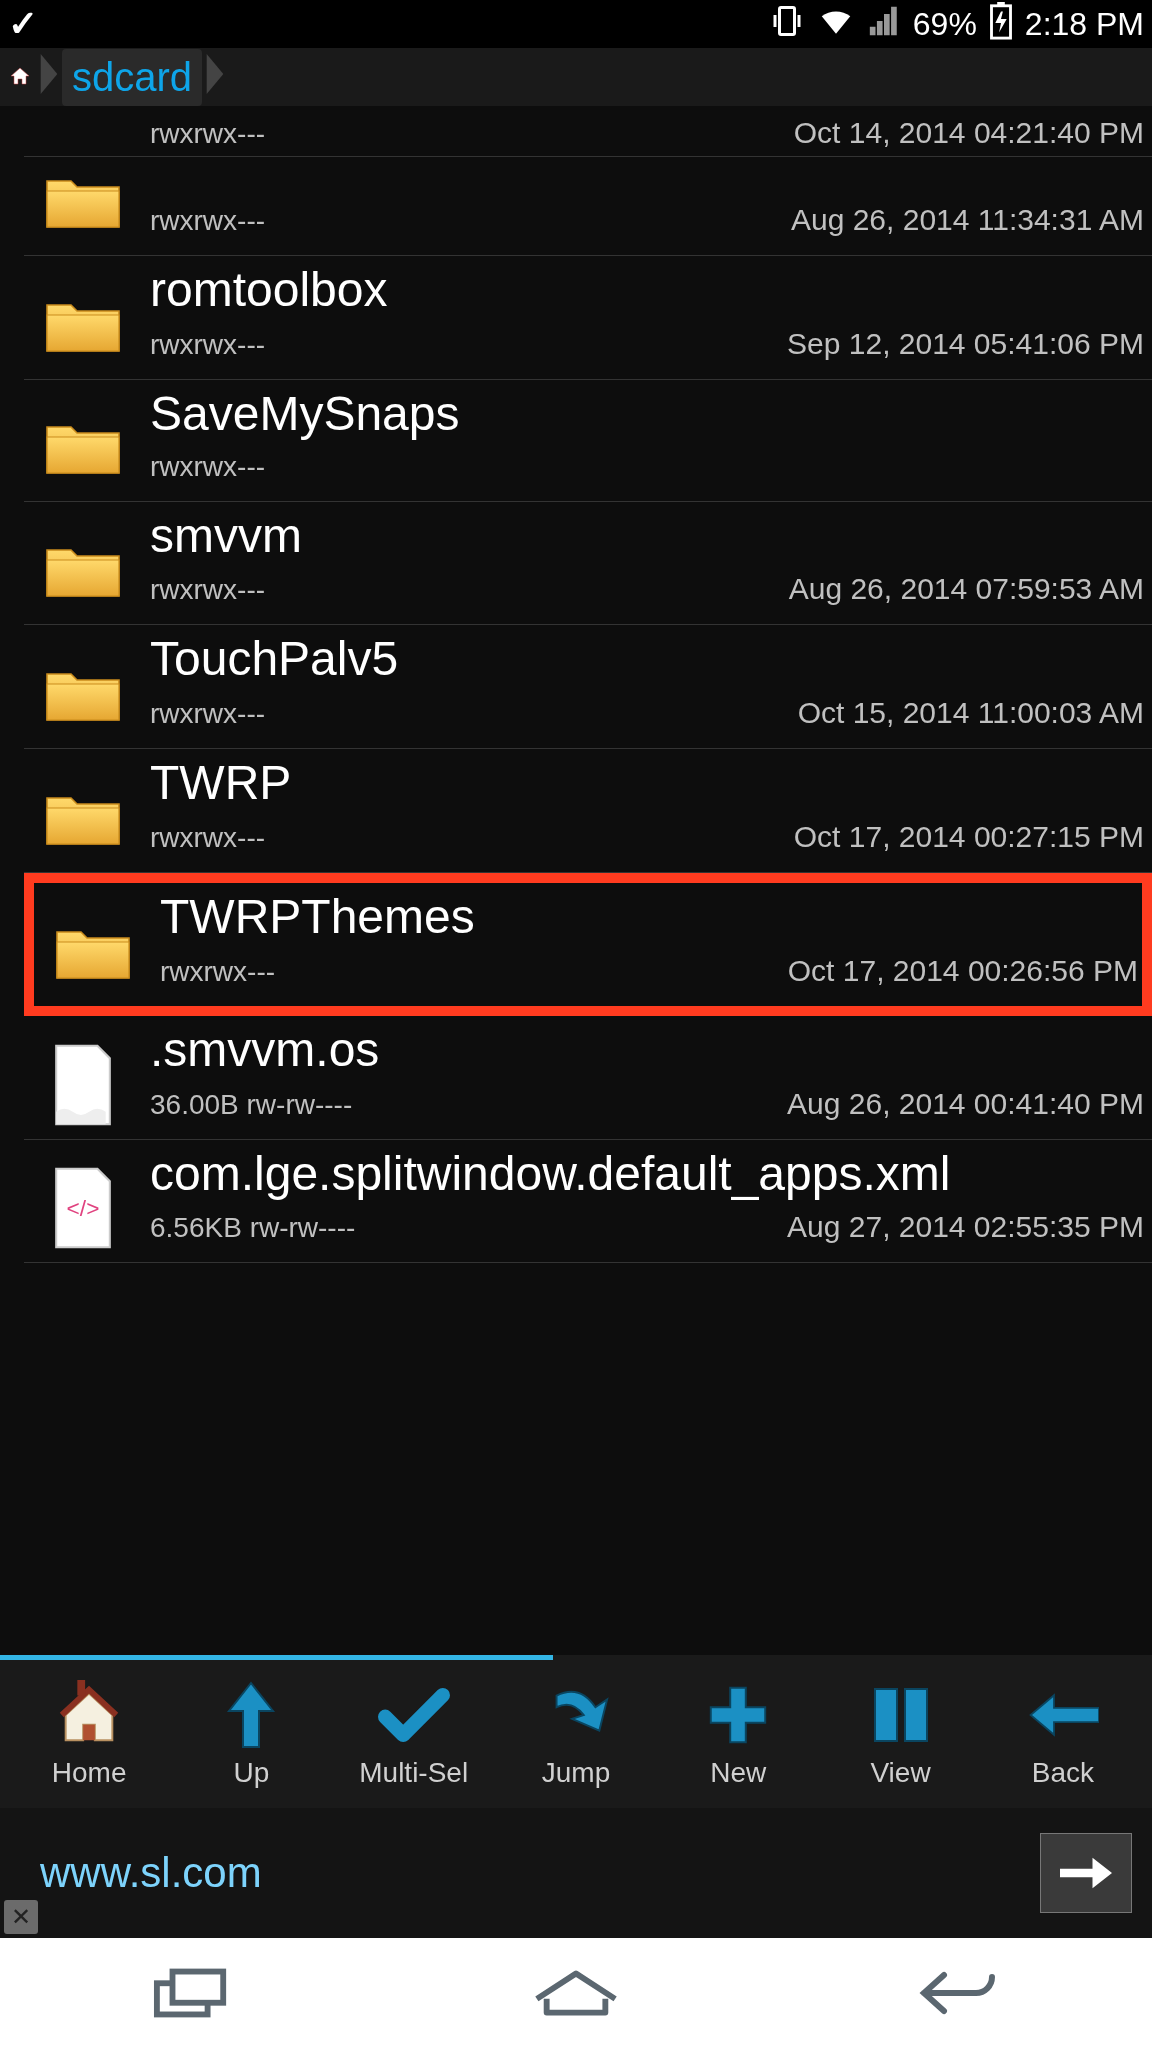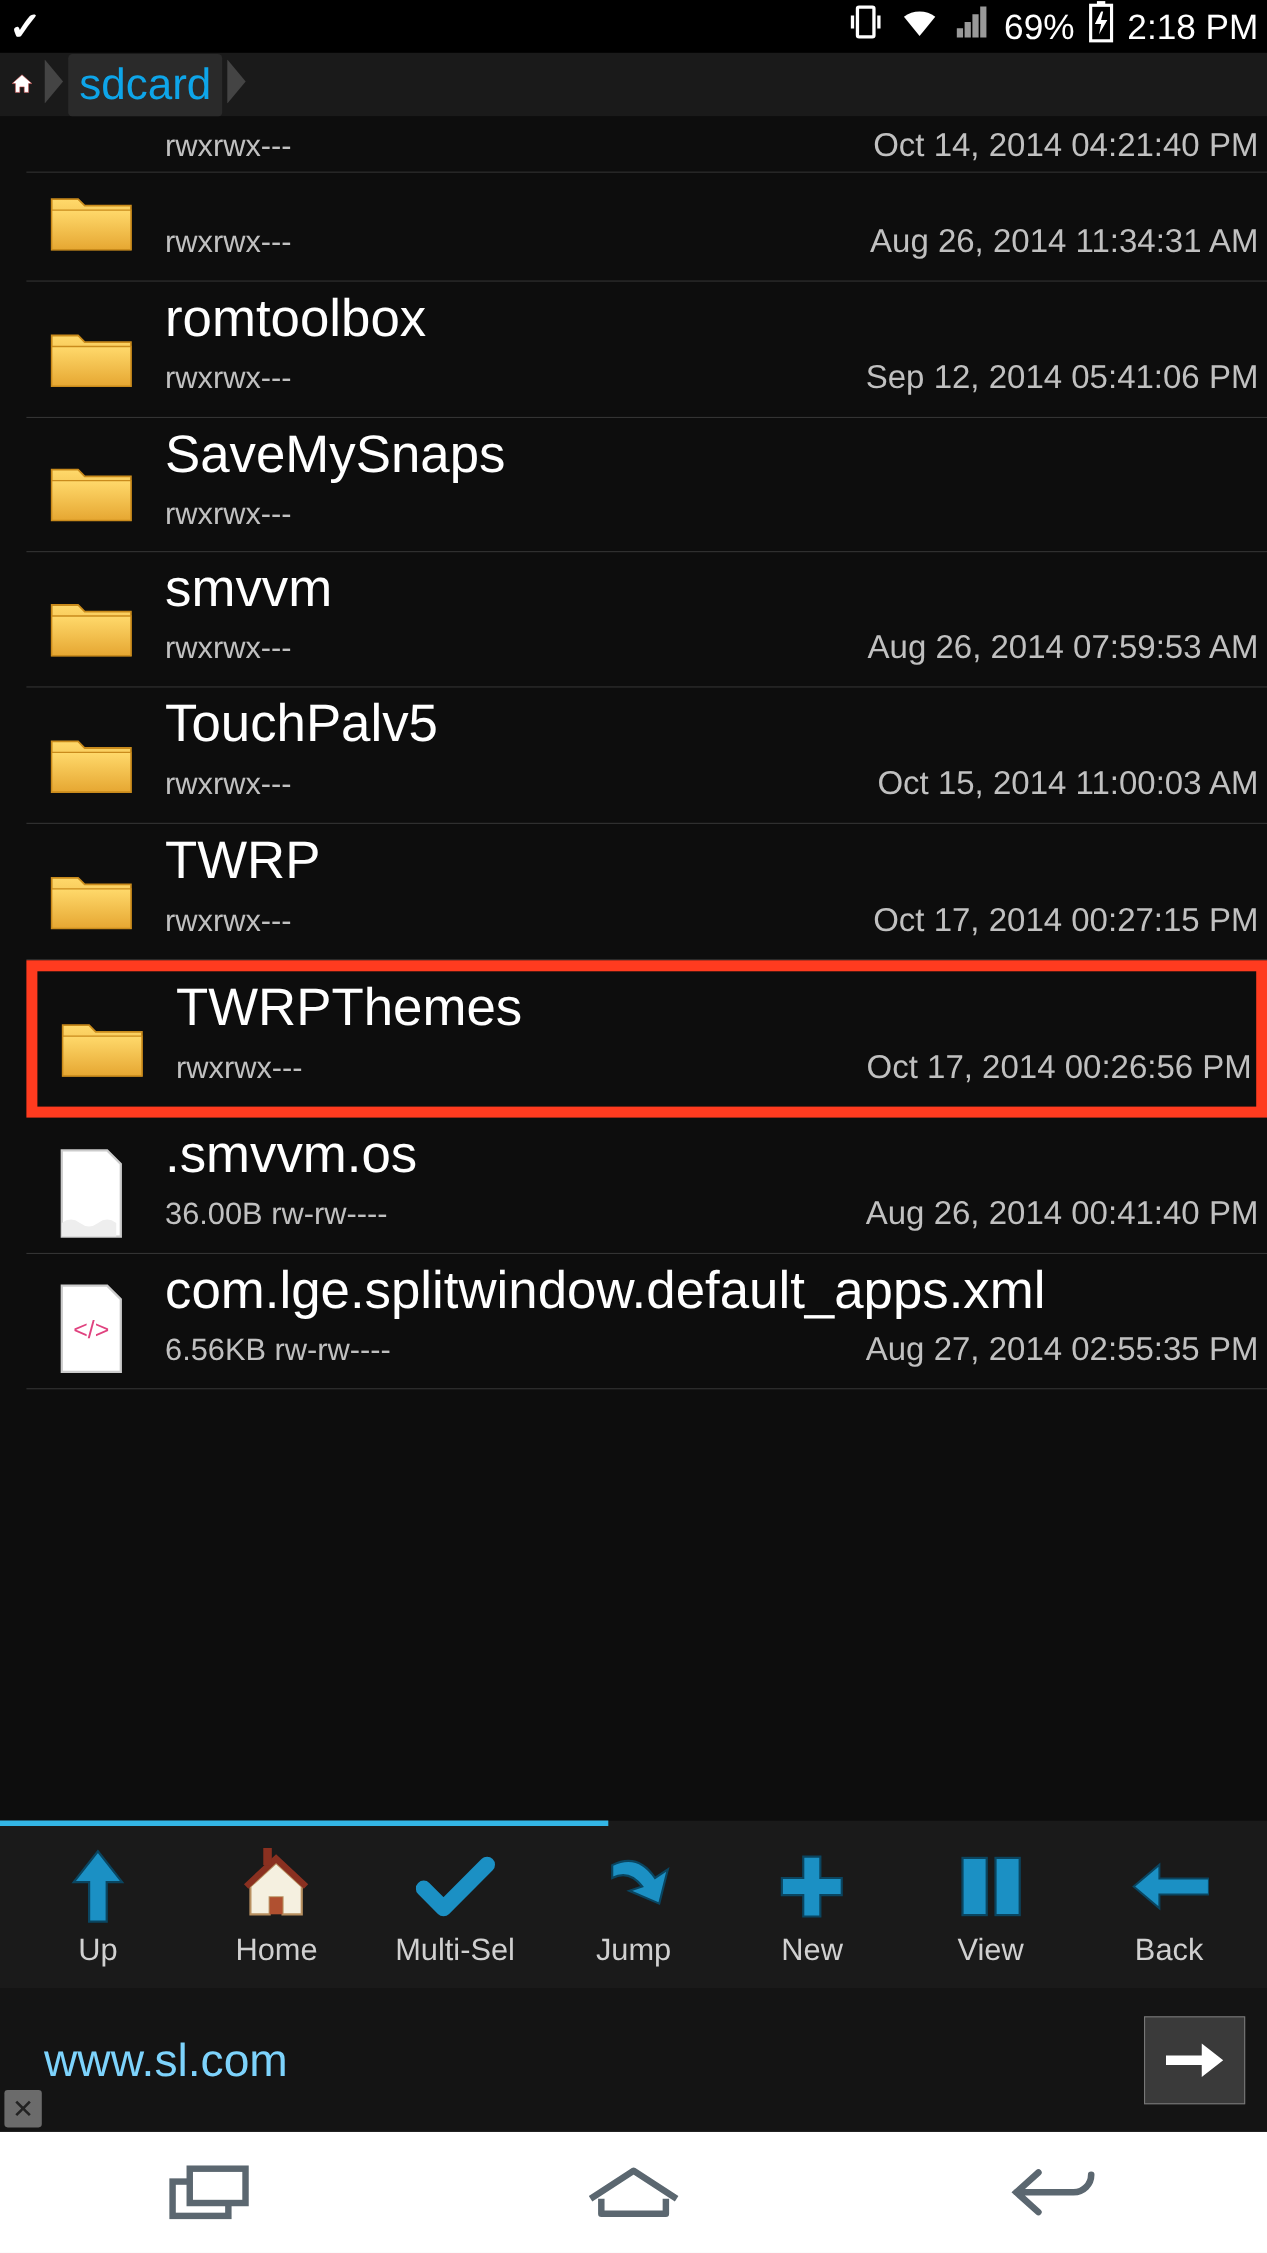--- a/index.html
+++ b/index.html
@@ -257,36 +257,36 @@
       </div>
     </div>
 
   <div class="progress-bar">
     <div class="progress-fill"></div>
   </div>
 
   <div class="toolbar" id="toolbar">
       <div class="tool-item">
     <span class="tool-icon">
-          <svg width="62" height="72" viewBox="0 0 30 36">
-            <path d="M15 2 L26 16 H19 V34 H11 V16 H4 Z" fill="#1b90c4" stroke="#0a4560" stroke-width="1"></path>
-          </svg>
-        </span>
-    <span class="tool-label">Up</span>
-      </div>
-      <div class="tool-item">
-    <span class="tool-icon">
           <svg width="70" height="70" viewBox="0 0 36 36">
             <path d="M6 18 L18 7 L30 18 v13 H21v-8h-6v8H6z" fill="#f5f0e0" stroke="#b89060" stroke-width="1"></path>
             <rect x="15" y="23" width="6" height="8" fill="#b05030"></rect>
             <path d="M4 18 L18 5 L32 18" fill="none" stroke="#8a3020" stroke-width="3"></path>
             <rect x="12" y="0" width="4" height="8" fill="#8a3020"></rect>
           </svg>
         </span>
     <span class="tool-label">Home</span>
+      </div>
+      <div class="tool-item">
+    <span class="tool-icon">
+          <svg width="62" height="72" viewBox="0 0 30 36">
+            <path d="M15 2 L26 16 H19 V34 H11 V16 H4 Z" fill="#1b90c4" stroke="#0a4560" stroke-width="1"></path>
+          </svg>
+        </span>
+    <span class="tool-label">Up</span>
       </div>
       <div class="tool-item">
     <span class="tool-icon">
           <svg width="78" height="60" viewBox="0 0 40 30">
             <path d="M4 16 L14 26 L36 4" fill="none" stroke="#1b90c4" stroke-width="8" stroke-linecap="round" stroke-linejoin="round"></path>
           </svg>
         </span>
     <span class="tool-label">Multi-Sel</span>
       </div>
       <div class="tool-item">

